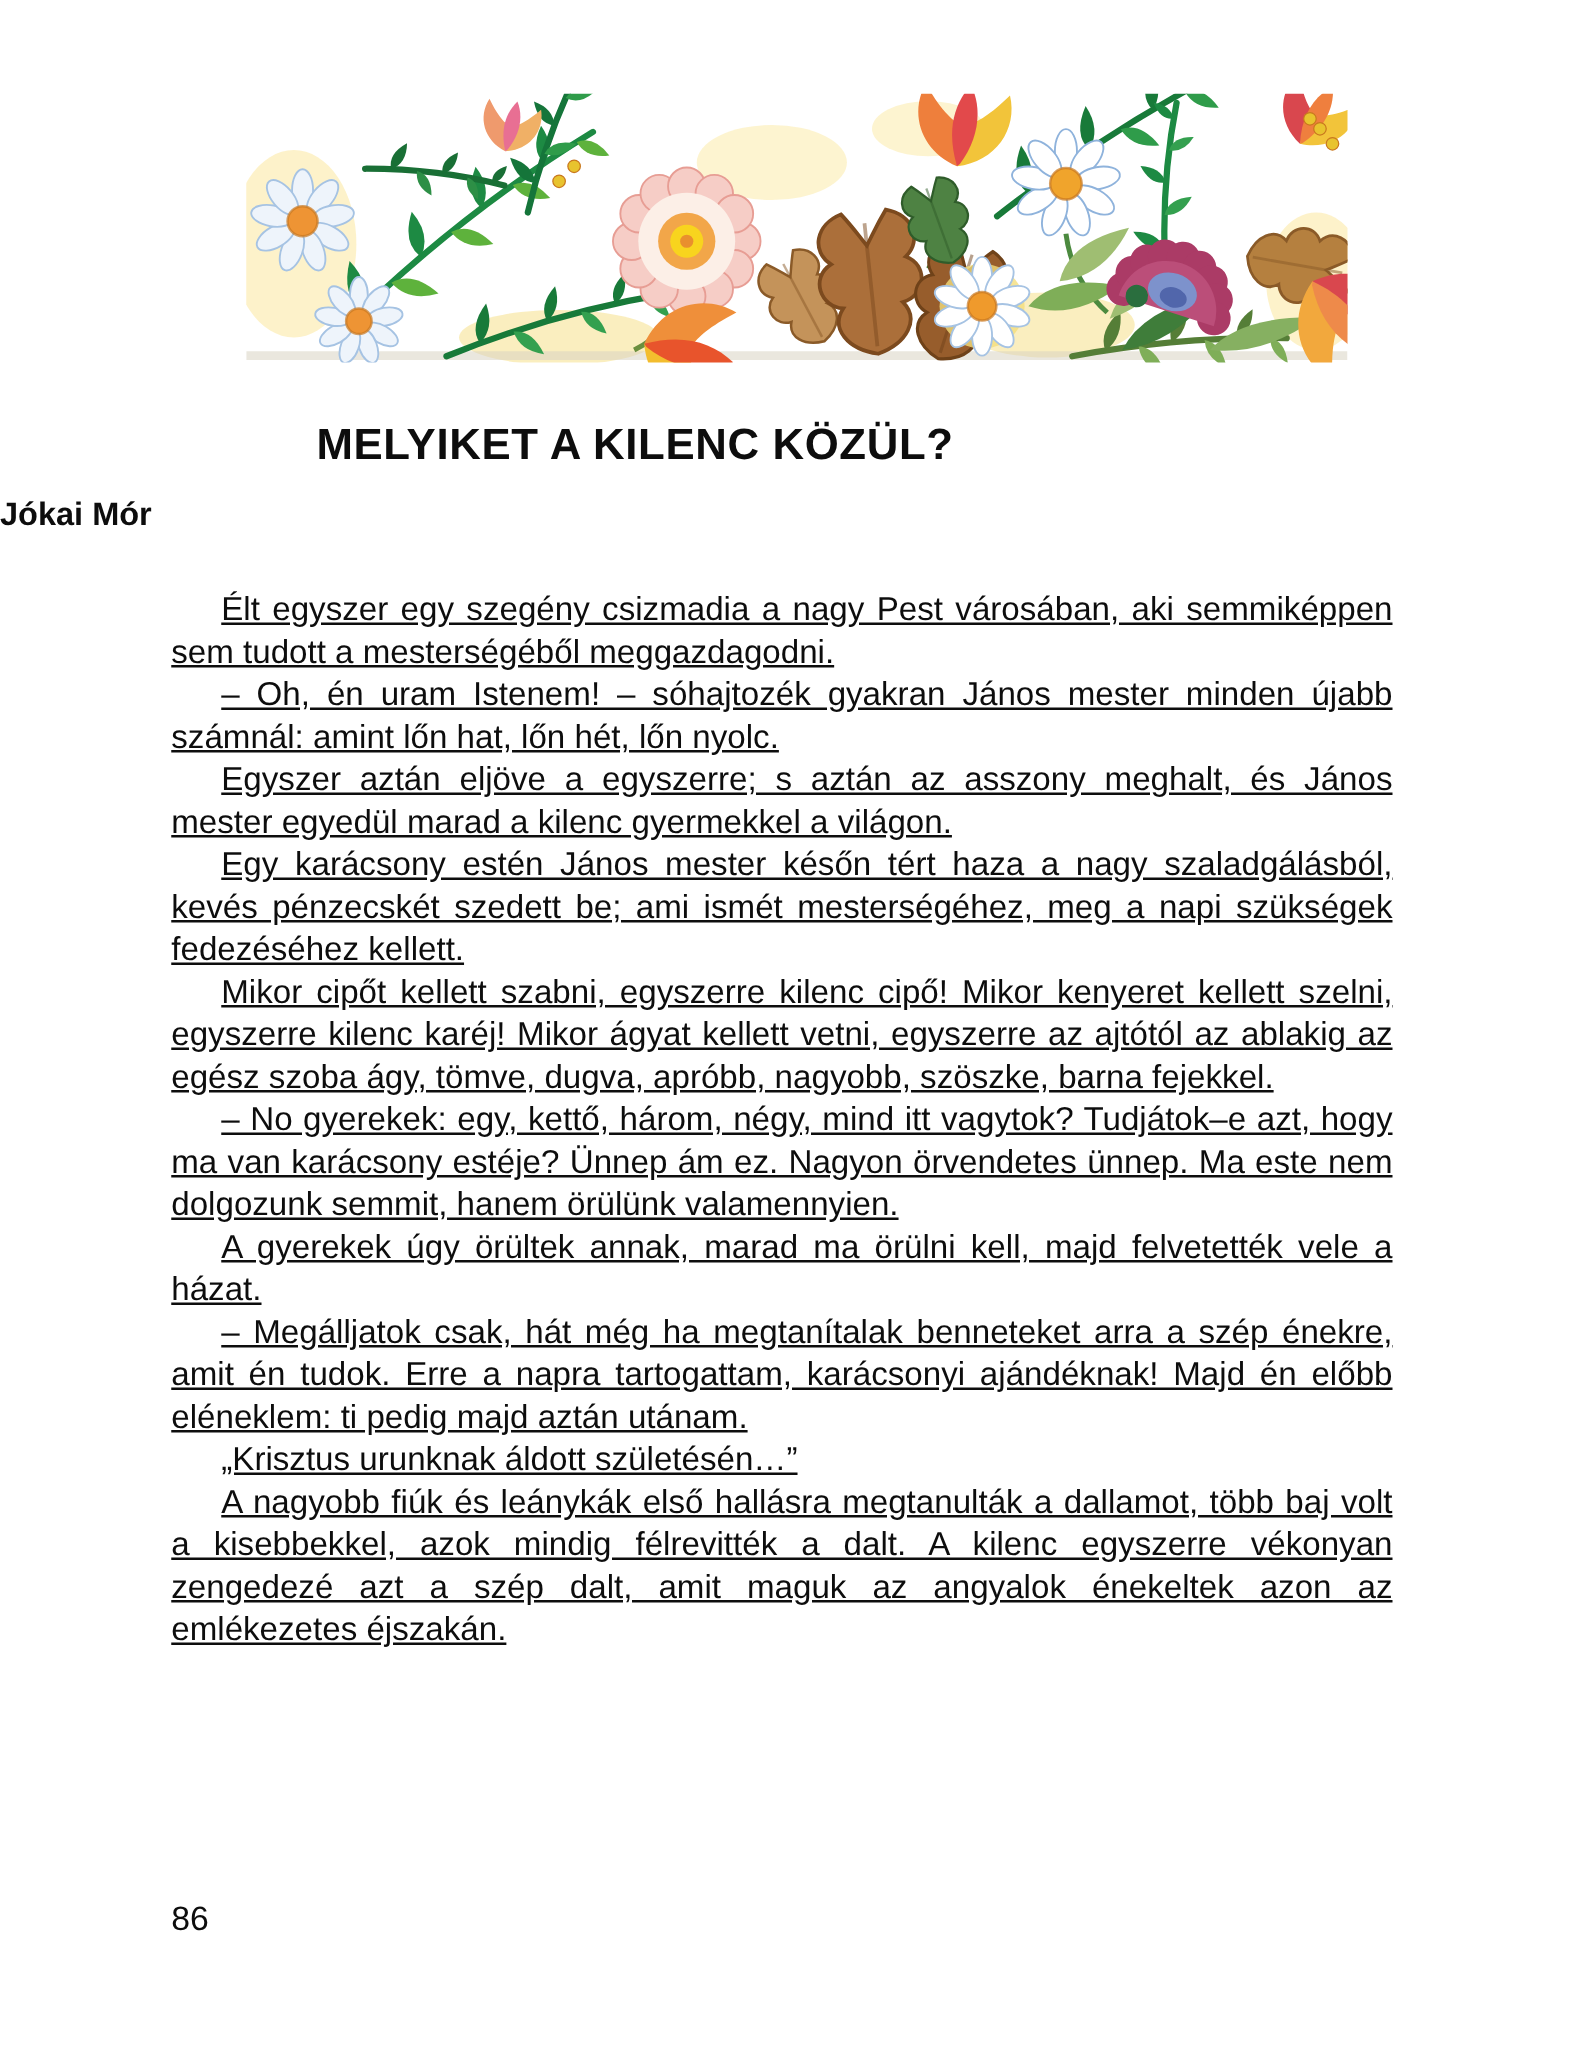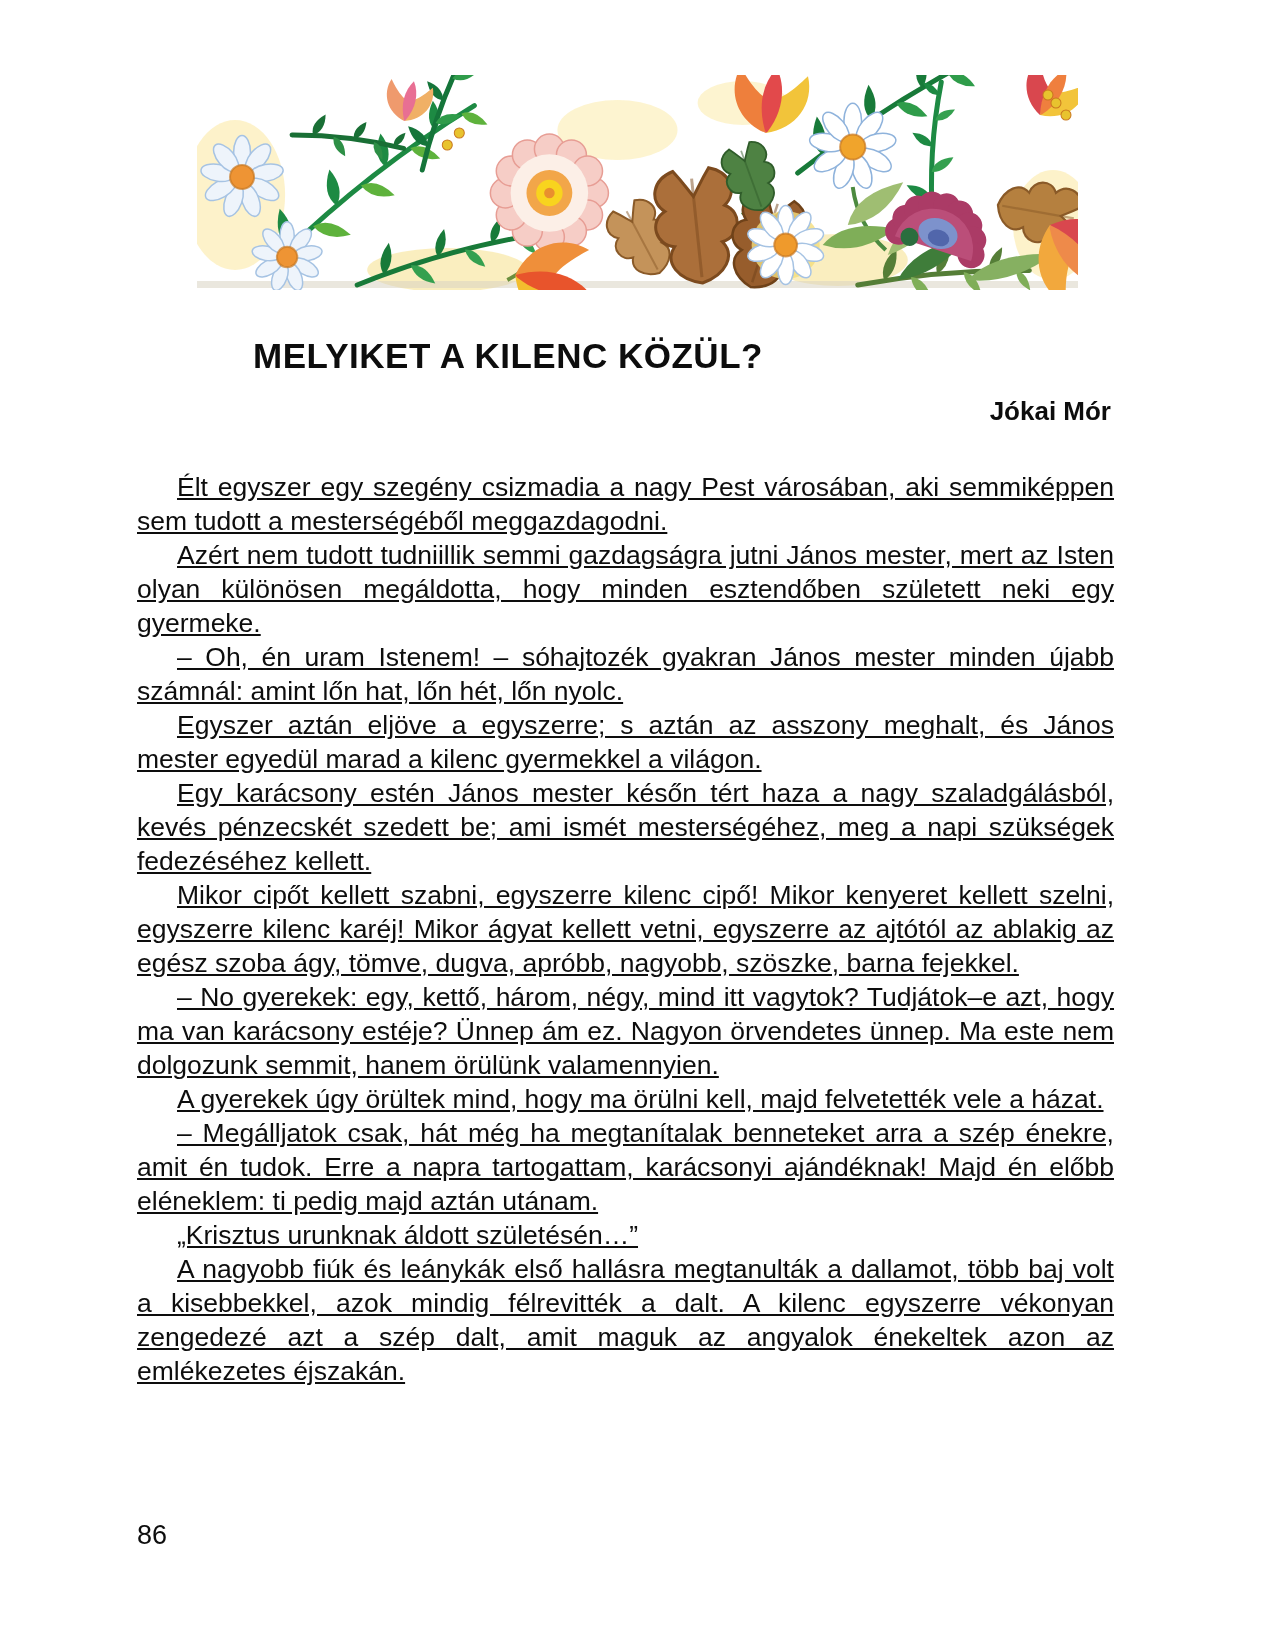--- a/index.html
+++ b/index.html
@@ -2,21 +2,21 @@
 <html><head>
 <meta charset="utf-8">
 <style>
   html,body{margin:0;padding:0;background:#ffffff;}
   body{width:1275px;height:1650px;position:relative;font-family:"Liberation Sans",sans-serif;color:#0d0d0d;}
   .page{position:absolute;inset:0;background:#ffffff;overflow:hidden;}
   .floral{position:absolute;left:197px;top:75px;width:881px;height:215px;}
   .floral svg{width:100%;height:100%;display:block;}
   .title{position:absolute;top:336px;left:0;width:1016px;margin:0;text-align:center;
          font-size:35px;font-weight:700;letter-spacing:.5px;}
-  .author{position:absolute;top:396px;left:0;width:1111px;margin:0;text-align:right;
+  .author{position:absolute;top:396px;left:0;width:1111px;margin:0;text-align:left;
           font-size:26px;font-weight:700;}
   .body-text{position:absolute;left:137px;top:470px;width:977px;
              font-size:26.5px;line-height:34px;text-align:justify;text-decoration:underline;}
   .body-text p{margin:0;text-indent:40px;}
   .pageno{position:absolute;left:137px;top:1478px;font-size:27px;font-weight:400;margin-top:42px;}
 </style>
 </head>
 <body>
 
 <div class="page">
@@ -340,26 +340,25 @@
         <circle cx="868" cy="40" r="5" fill="#e8c32e" stroke="#c9781f" stroke-width="1"></circle>
         <circle cx="850" cy="20" r="5" fill="#e8c32e" stroke="#c9781f" stroke-width="1"></circle>
       </svg>
   </div>
 
   <h1 class="title">MELYIKET A KILENC KÖZÜL?</h1>
   <h2 class="author">Jókai Mór</h2>
 
   <div class="body-text" id="paragraphs">
       <p>Élt egyszer egy szegény csizmadia a nagy Pest városában, aki semmiképpen sem tudott a mesterségéből meggazdagodni.</p>
-      <p>Azért nem tudott tudniillik semmi gazdagságra jutni János mester, mert az Isten olyan különösen megáldotta, hogy minden esztendőben született neki egy gyermeke.</p>
       <p>– Oh, én uram Istenem! – sóhajtozék gyakran János mester minden újabb számnál: amint lőn hat, lőn hét, lőn nyolc.</p>
       <p>Egyszer aztán eljöve a egyszerre; s aztán az asszony meghalt, és János mester egyedül marad a kilenc gyermekkel a világon.</p>
       <p>Egy karácsony estén János mester későn tért haza a nagy szaladgálásból, kevés pénzecskét szedett be; ami ismét mesterségéhez, meg a napi szükségek fedezéséhez kellett.</p>
       <p>Mikor cipőt kellett szabni, egyszerre kilenc cipő! Mikor kenyeret kellett szelni, egyszerre kilenc karéj! Mikor ágyat kellett vetni, egyszerre az ajtótól az ablakig az egész szoba ágy, tömve, dugva, apróbb, nagyobb, szöszke, barna fejekkel.</p>
       <p>– No gyerekek: egy, kettő, három, négy, mind itt vagytok? Tudjátok–e azt, hogy ma van karácsony estéje? Ünnep ám ez. Nagyon örvendetes ünnep. Ma este nem dolgozunk semmit, hanem örülünk valamennyien.</p>
-      <p>A gyerekek úgy örültek mind, hogy ma örülni kell, majd felvetették vele a házat.</p>
+      <p>A gyerekek úgy örültek annak, marad ma örülni kell, majd felvetették vele a házat.</p>
       <p>– Megálljatok csak, hát még ha megtanítalak benneteket arra a szép énekre, amit én tudok. Erre a napra tartogattam, karácsonyi ajándéknak! Majd én előbb eléneklem: ti pedig majd aztán utánam.</p>
       <p>„Krisztus urunknak áldott születésén…”</p>
       <p>A nagyobb fiúk és leánykák első hallásra megtanulták a dallamot, több baj volt a kisebbekkel, azok mindig félrevitték a dalt. A kilenc egyszerre vékonyan zengedezé azt a szép dalt, amit maguk az angyalok énekeltek azon az emlékezetes éjszakán.</p>
     </div>
 
   <div class="pageno">86</div>
 </div>
 
 </body></html>

